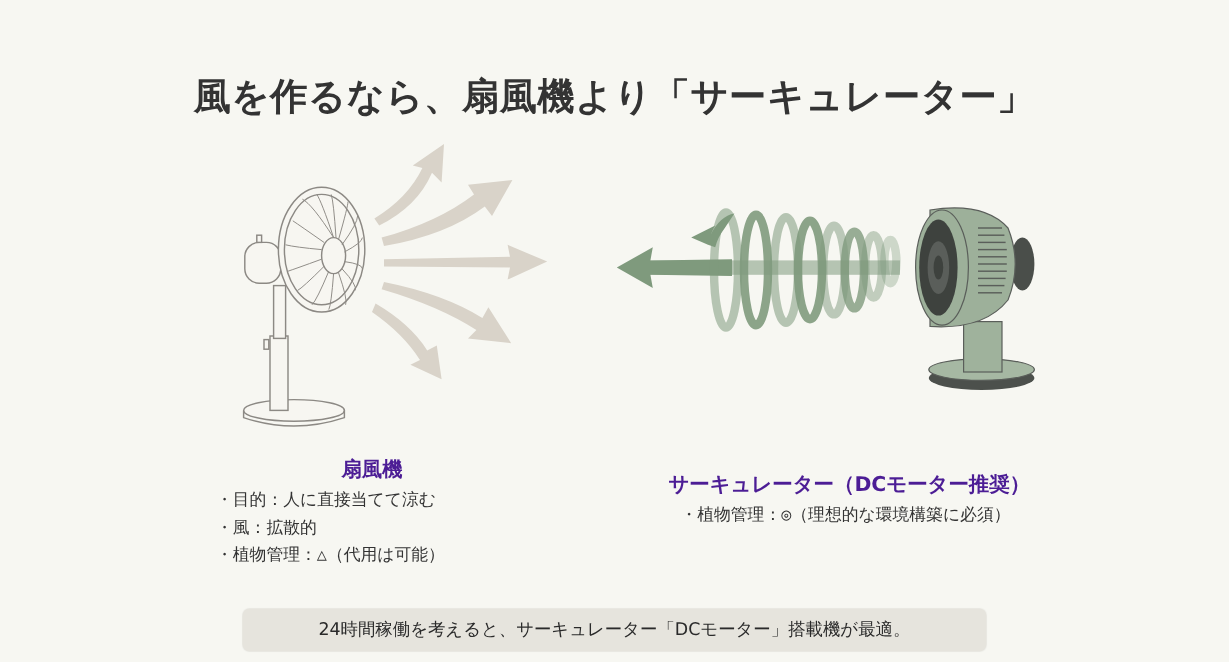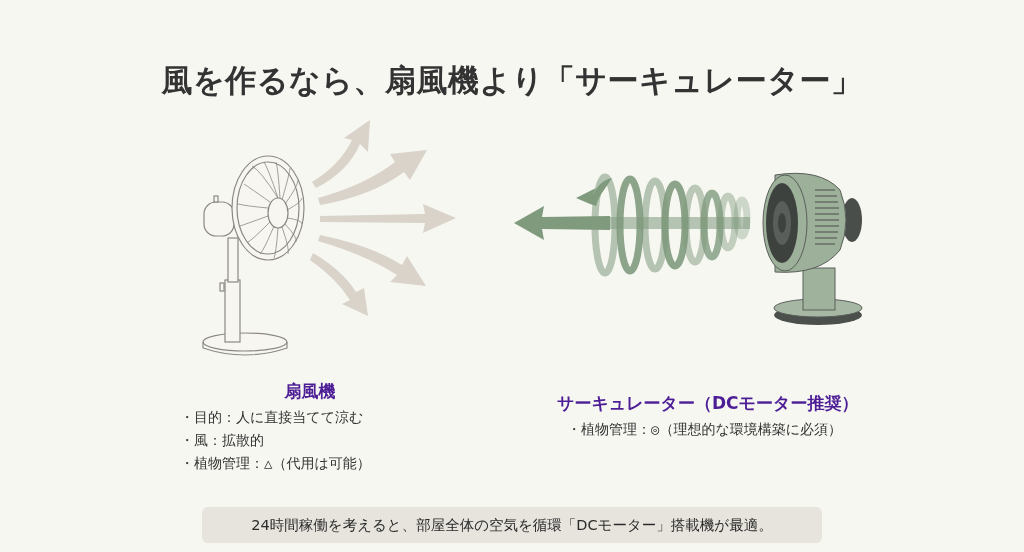--- a/index.html
+++ b/index.html
@@ -180,13 +180,13 @@
   </ul>
 </div>
 
 <div class="col col-right">
   <div class="col-title">サーキュレーター（DCモーター推奨）</div>
   <ul class="bullets">
     <li><span class="dot">・</span><span>植物管理：◎（理想的な環境構築に必須）</span></li>
   </ul>
 </div>
 
-<div class="note">24時間稼働を考えると、部屋全体の空気を循環「DCモーター」搭載機が最適。</div>
+<div class="note">24時間稼働を考えると、サーキュレーター「DCモーター」搭載機が最適。</div>
 
 </body></html>

